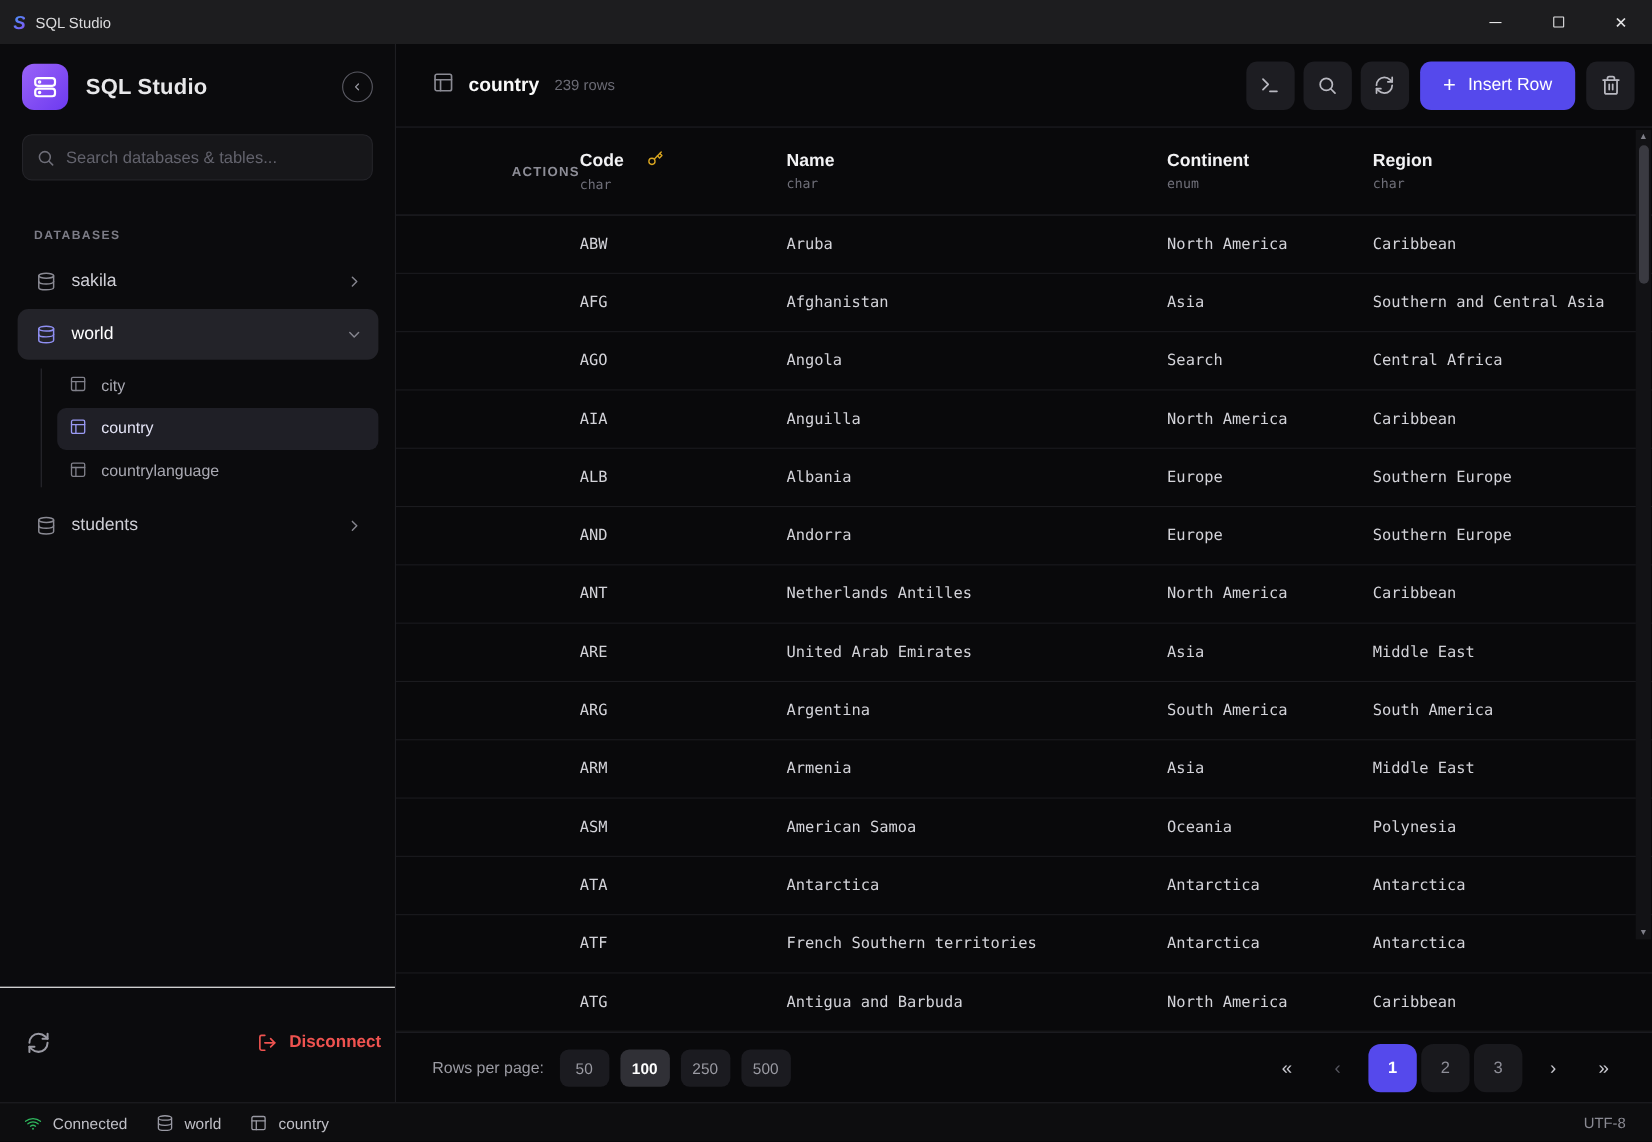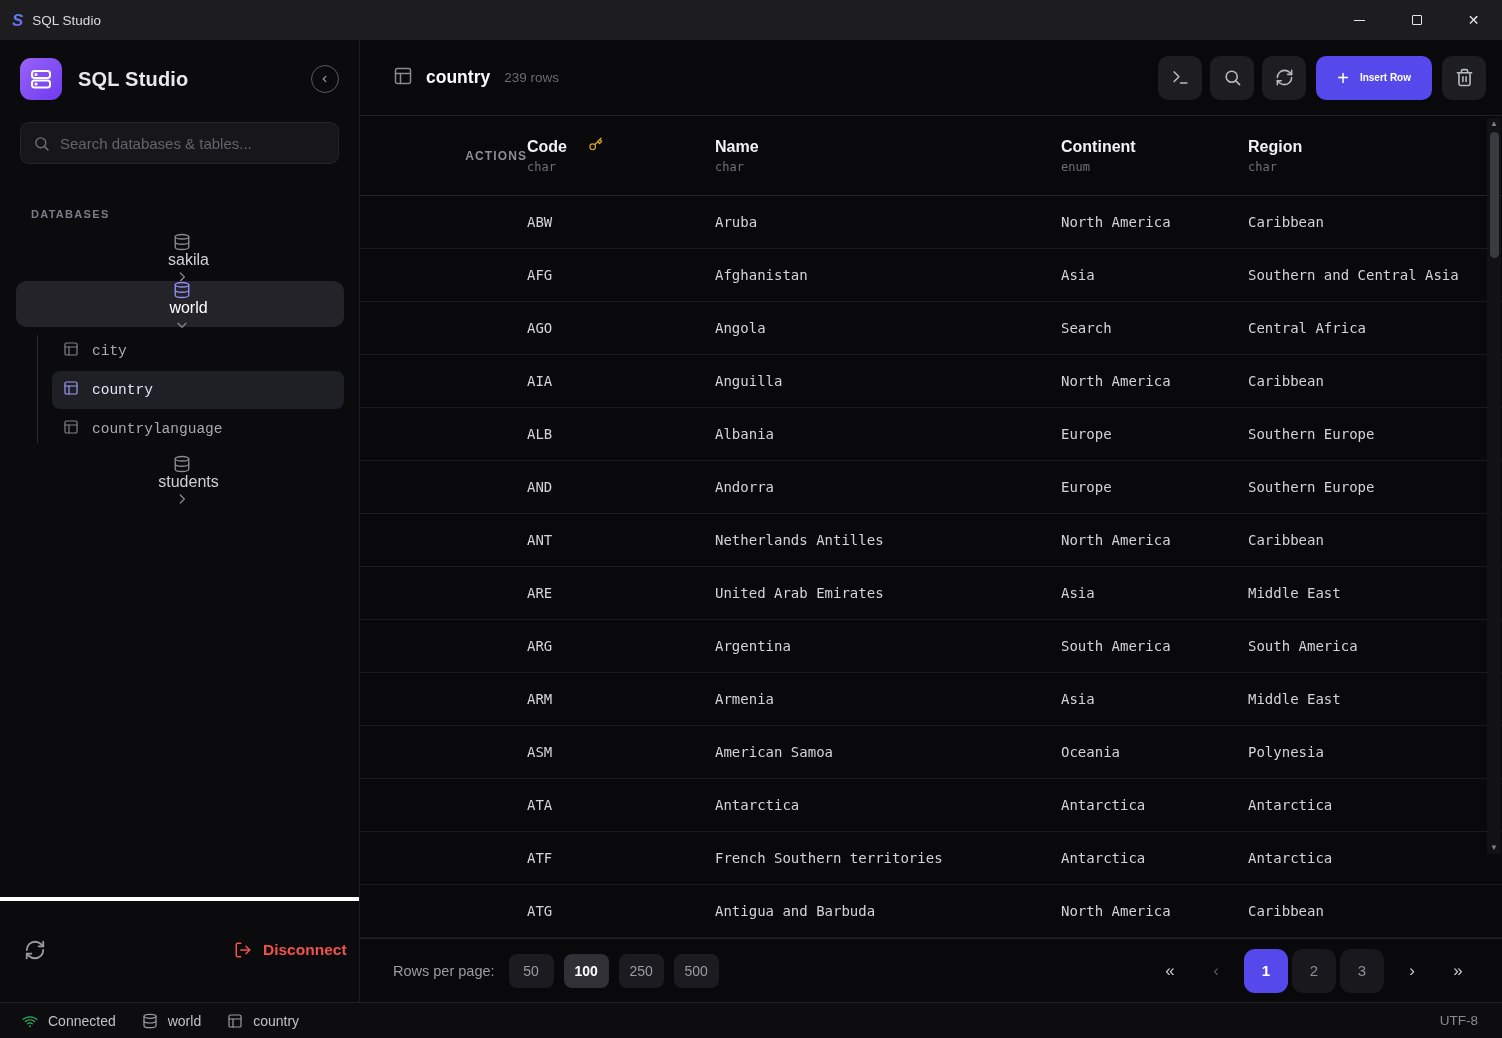--- a/index.html
+++ b/index.html
@@ -45,58 +45,58 @@
   .sb-collapse{width:28px;height:28px;border-radius:50%;border:1.5px solid #5a5a63;display:flex;align-items:center;justify-content:center;color:#9a9aa3;cursor:pointer;}
   .sb-collapse svg{width:14px;height:14px;stroke:currentColor;fill:none;stroke-width:2;stroke-linecap:round;stroke-linejoin:round;}
 
   .sb-search{margin:8px 20px 0 20px;height:42px;background:#17171a;border:1px solid #242429;border-radius:9px;display:flex;align-items:center;padding:0 12px;gap:10px;}
   .sb-search svg{width:17px;height:17px;stroke:#6e6e78;fill:none;stroke-width:2;stroke-linecap:round;flex:0 0 17px;}
   .sb-search input{background:transparent;border:none;outline:none;color:#c9c9cf;font-size:15px;font-family:var(--sans);width:100%;}
   .sb-search input::placeholder{color:#63636d;}
 
   .sb-section{margin:44px 0 12px 31px;font-size:11px;font-weight:bold;letter-spacing:1.3px;color:#7c7c86;}
 
-  .db-item{height:46px;margin:1px 15px 1px 16px;border-radius:10px;display:flex;align-items:center;padding:0 14px 0 17px;cursor:pointer;color:#cfcfd6;flex-direction:column;}
+  .db-item{height:46px;margin:1px 15px 1px 16px;border-radius:10px;display:flex;align-items:center;padding:0 14px 0 17px;cursor:pointer;color:#cfcfd6;}
   .db-item.selected{background:#232329;color:#fff;}
   .db-item .db-ico{width:18px;height:18px;flex:0 0 18px;}
   .db-item .db-ico svg{width:18px;height:18px;stroke:#8a8a93;fill:none;stroke-width:1.8;stroke-linecap:round;}
   .db-item.selected .db-ico svg{stroke:#8f8ff2;}
   .db-label{font-size:16px;margin-left:14px;flex:1;}
   .chev{width:16px;height:16px;color:#85858e;}
   .chev svg{width:16px;height:16px;stroke:currentColor;fill:none;stroke-width:2;stroke-linecap:round;stroke-linejoin:round;}
 
-  .tree{position:relative;margin:3px 0 3px 0;font-family:Liberation Mono, monospace;}
+  .tree{position:relative;margin:3px 0 3px 0;}
   .tree-line{position:absolute;left:37px;top:4px;bottom:6px;width:1px;background:#2a2a30;}
   .tbl-item{height:38px;margin:1px 15px 1px 52px;border-radius:8px;display:flex;align-items:center;padding:0 10px 0 11px;cursor:pointer;color:#a9a9b2;}
   .tbl-item.selected{background:#1f1f26;color:#e4e4f6;}
   .tbl-item .tbl-ico svg{width:16px;height:16px;stroke:#80808a;fill:none;stroke-width:1.8;stroke-linecap:round;}
   .tbl-item.selected .tbl-ico svg{stroke:#9b9bf5;}
   .tbl-label{font-size:14.5px;margin-left:13px;}
 
-  .sb-footer{margin-top:auto;height:105px;border-top:4px solid #ffffff;display:flex;align-items:center;padding:16px 24px 20px 24px;}
+  .sb-footer{margin-top:auto;height:105px;border-top:1px solid #ffffff;display:flex;align-items:center;padding:16px 24px 20px 24px;}
   .sb-refresh{color:#9a9aa3;cursor:pointer;display:flex;}
   .sb-refresh svg{width:22px;height:22px;stroke:currentColor;fill:none;stroke-width:2;stroke-linecap:round;stroke-linejoin:round;}
   .sb-divider{width:1px;height:36px;background:#2c2c32;margin-left:96px;}
   .sb-disconnect{margin-left:92px;display:flex;align-items:center;gap:11px;color:#ef5350;cursor:pointer;}
   .sb-disconnect svg{width:18px;height:18px;stroke:currentColor;fill:none;stroke-width:2;stroke-linecap:round;stroke-linejoin:round;}
   .sb-disconnect span{font-size:15.5px;font-weight:bold;}
 
   
   .main{flex:1;display:flex;flex-direction:column;min-width:0;background:var(--bg-main);}
   .main-toolbar{height:75px;flex:0 0 75px;display:flex;align-items:center;padding:0 16px 0 33px;}
   .mt-title{display:flex;align-items:center;gap:13px;flex:1;}
   .mt-title .tico svg{width:20px;height:20px;stroke:#8a8a93;fill:none;stroke-width:1.8;stroke-linecap:round;}
   .mt-name{font-size:17.5px;font-weight:bold;color:#fafafa;}
   .mt-count{font-size:13.5px;color:#6b6b75;margin-left:1px;}
   .mt-actions{display:flex;align-items:center;gap:8px;}
   .icon-btn{width:44px;height:44px;border-radius:10px;background:var(--bg-btn);display:flex;align-items:center;justify-content:center;color:#b9b9c1;cursor:pointer;}
   .icon-btn svg{width:19px;height:19px;stroke:currentColor;fill:none;stroke-width:2;stroke-linecap:round;stroke-linejoin:round;}
   .insert-btn{height:44px;border-radius:10px;background:var(--accent);color:#fff;display:flex;align-items:center;gap:11px;padding:0 21px;margin:0 2px;border:none;cursor:pointer;font-family:var(--sans);}
   .insert-btn .plus{font-size:20px;font-weight:normal;line-height:1;}
-  .insert-btn .lbl{font-size:10px;font-weight:bold;}
+  .insert-btn .lbl{font-size:16px;font-weight:normal;}
 
   .table-area{flex:1;display:flex;flex-direction:column;min-height:0;position:relative;border-top:1px solid #1f1f24;}
   .tgrid{display:grid;grid-template-columns:167px 188px 346px 187px 1fr;}
   .thead{height:80px;flex:0 0 80px;border-bottom:1px solid #232329;align-items:center;}
   .th{display:flex;flex-direction:column;gap:4px;}
   .th-actions{padding-left:21px;font-size:12px;font-weight:bold;letter-spacing:1.1px;color:#8d8d97;text-align:right;}
   .th-label-row{display:flex;align-items:center;gap:21px;}
   .th-label{font-size:16px;font-weight:bold;color:#f2f2f4;}
   .th-type{font-family:var(--mono);font-size:12px;color:#6f6f79;}
   .key-ico svg{width:15px;height:15px;stroke:#d9a520;fill:none;stroke-width:2;stroke-linecap:round;stroke-linejoin:round;}

